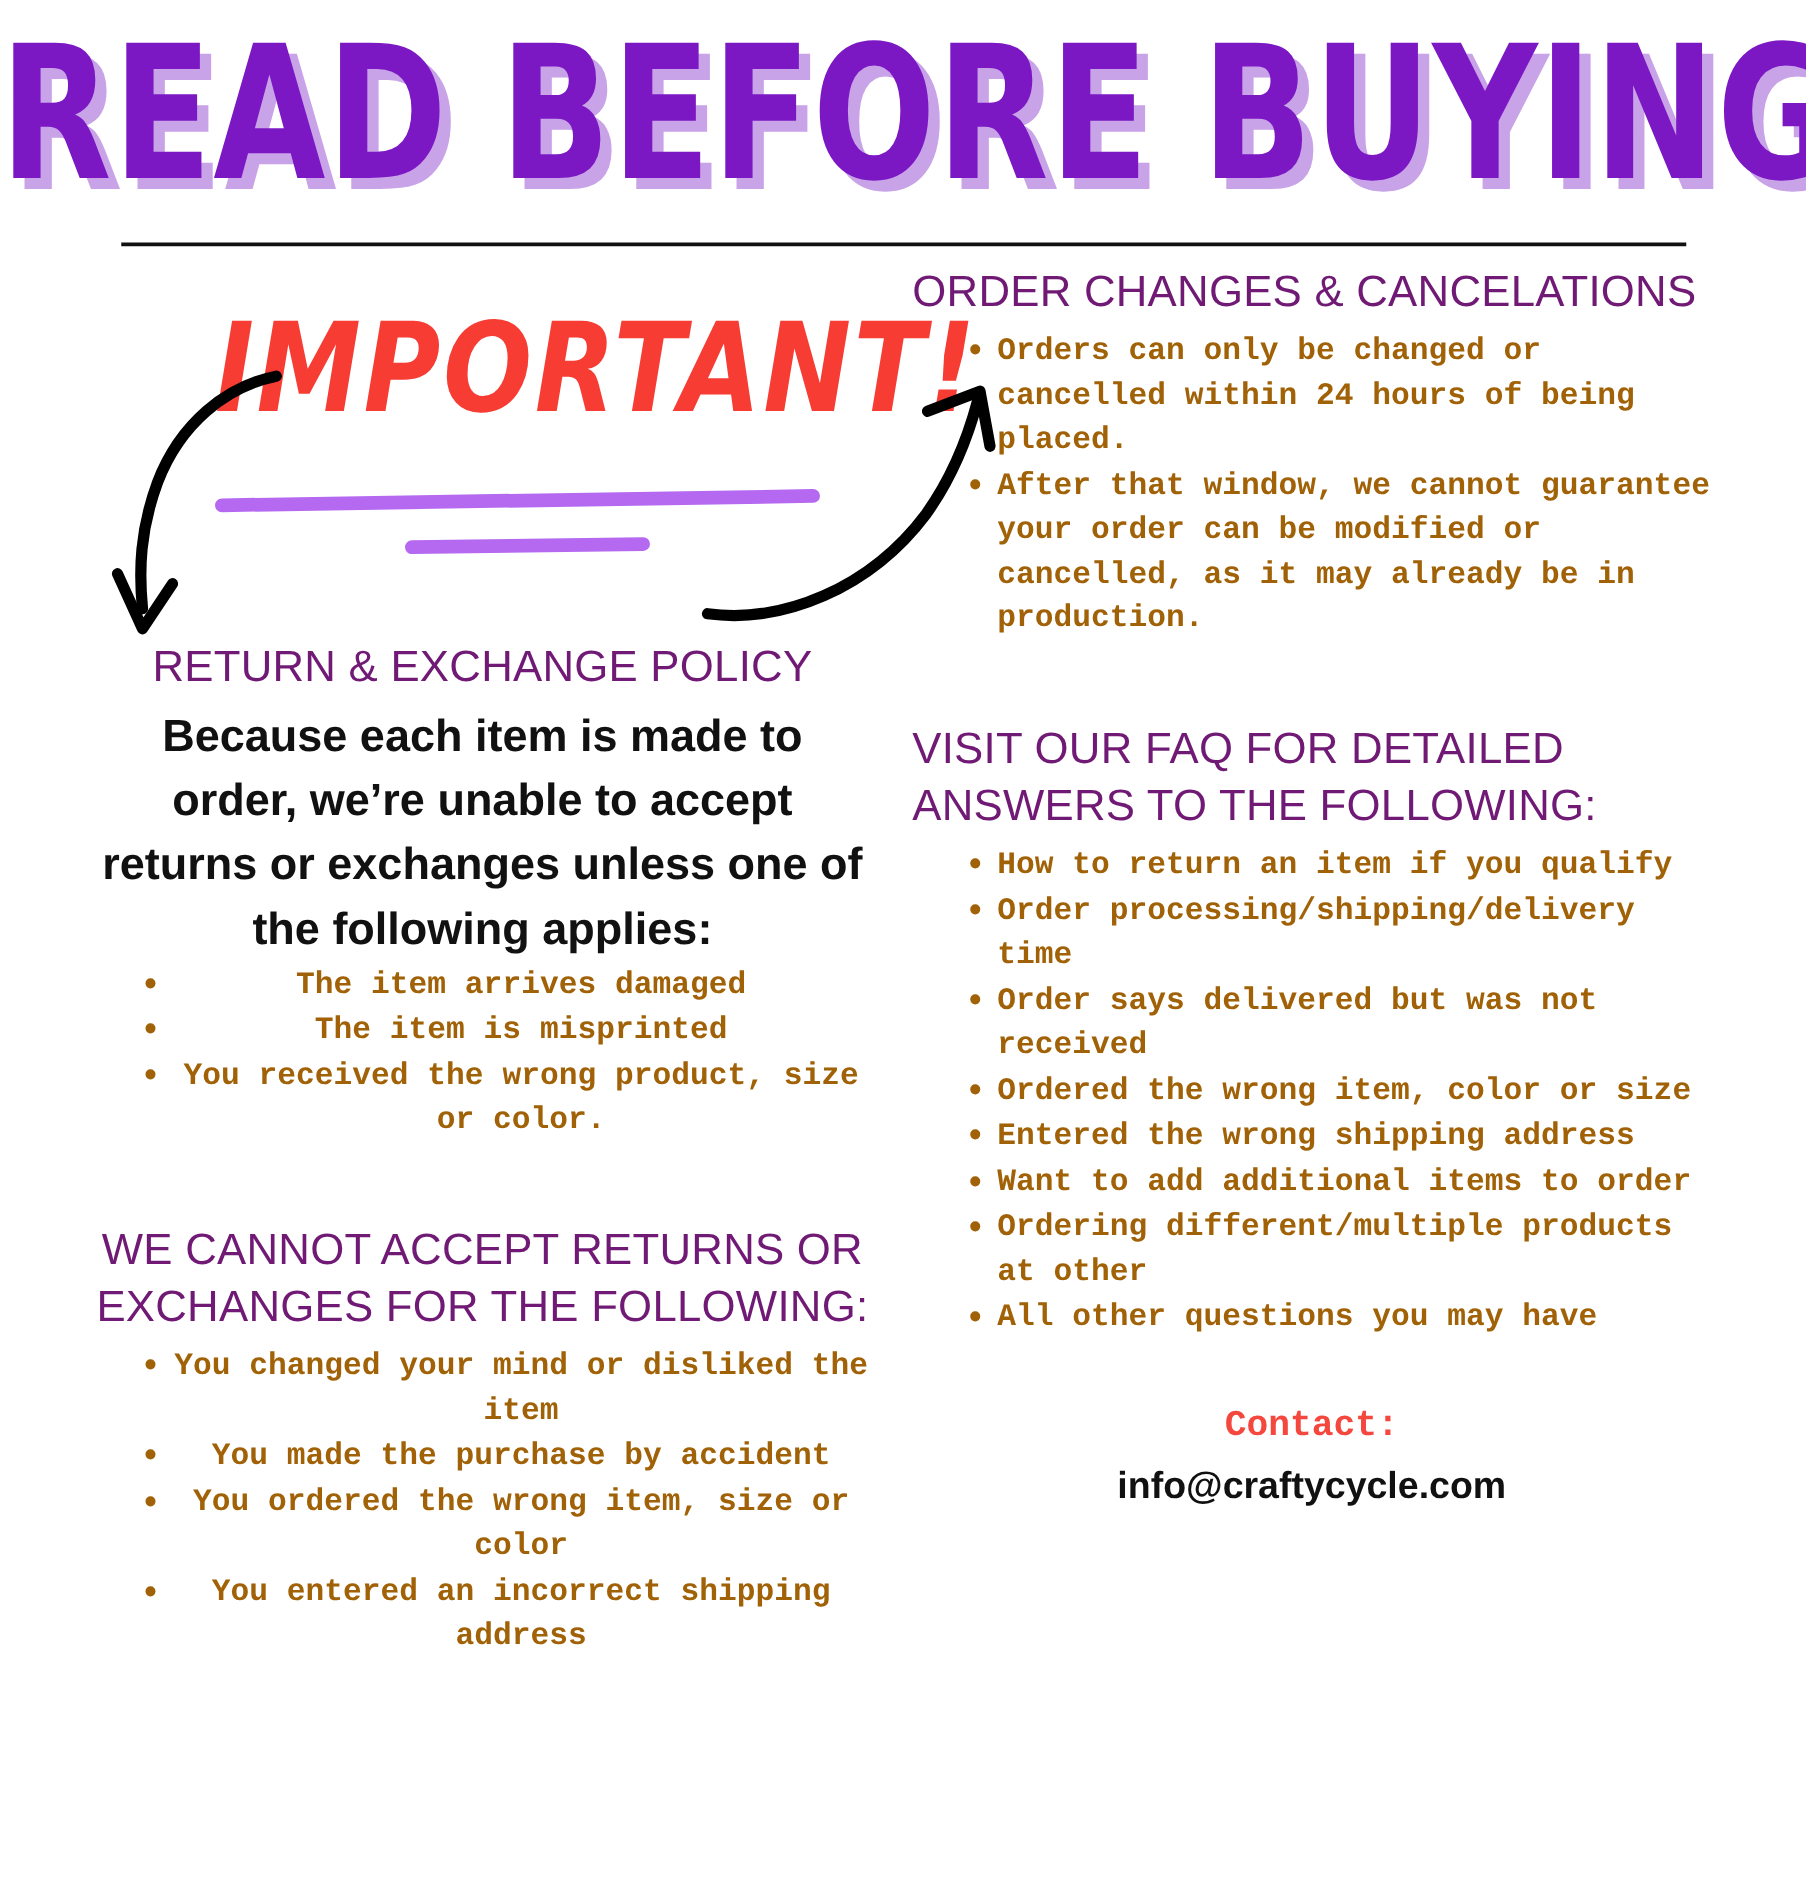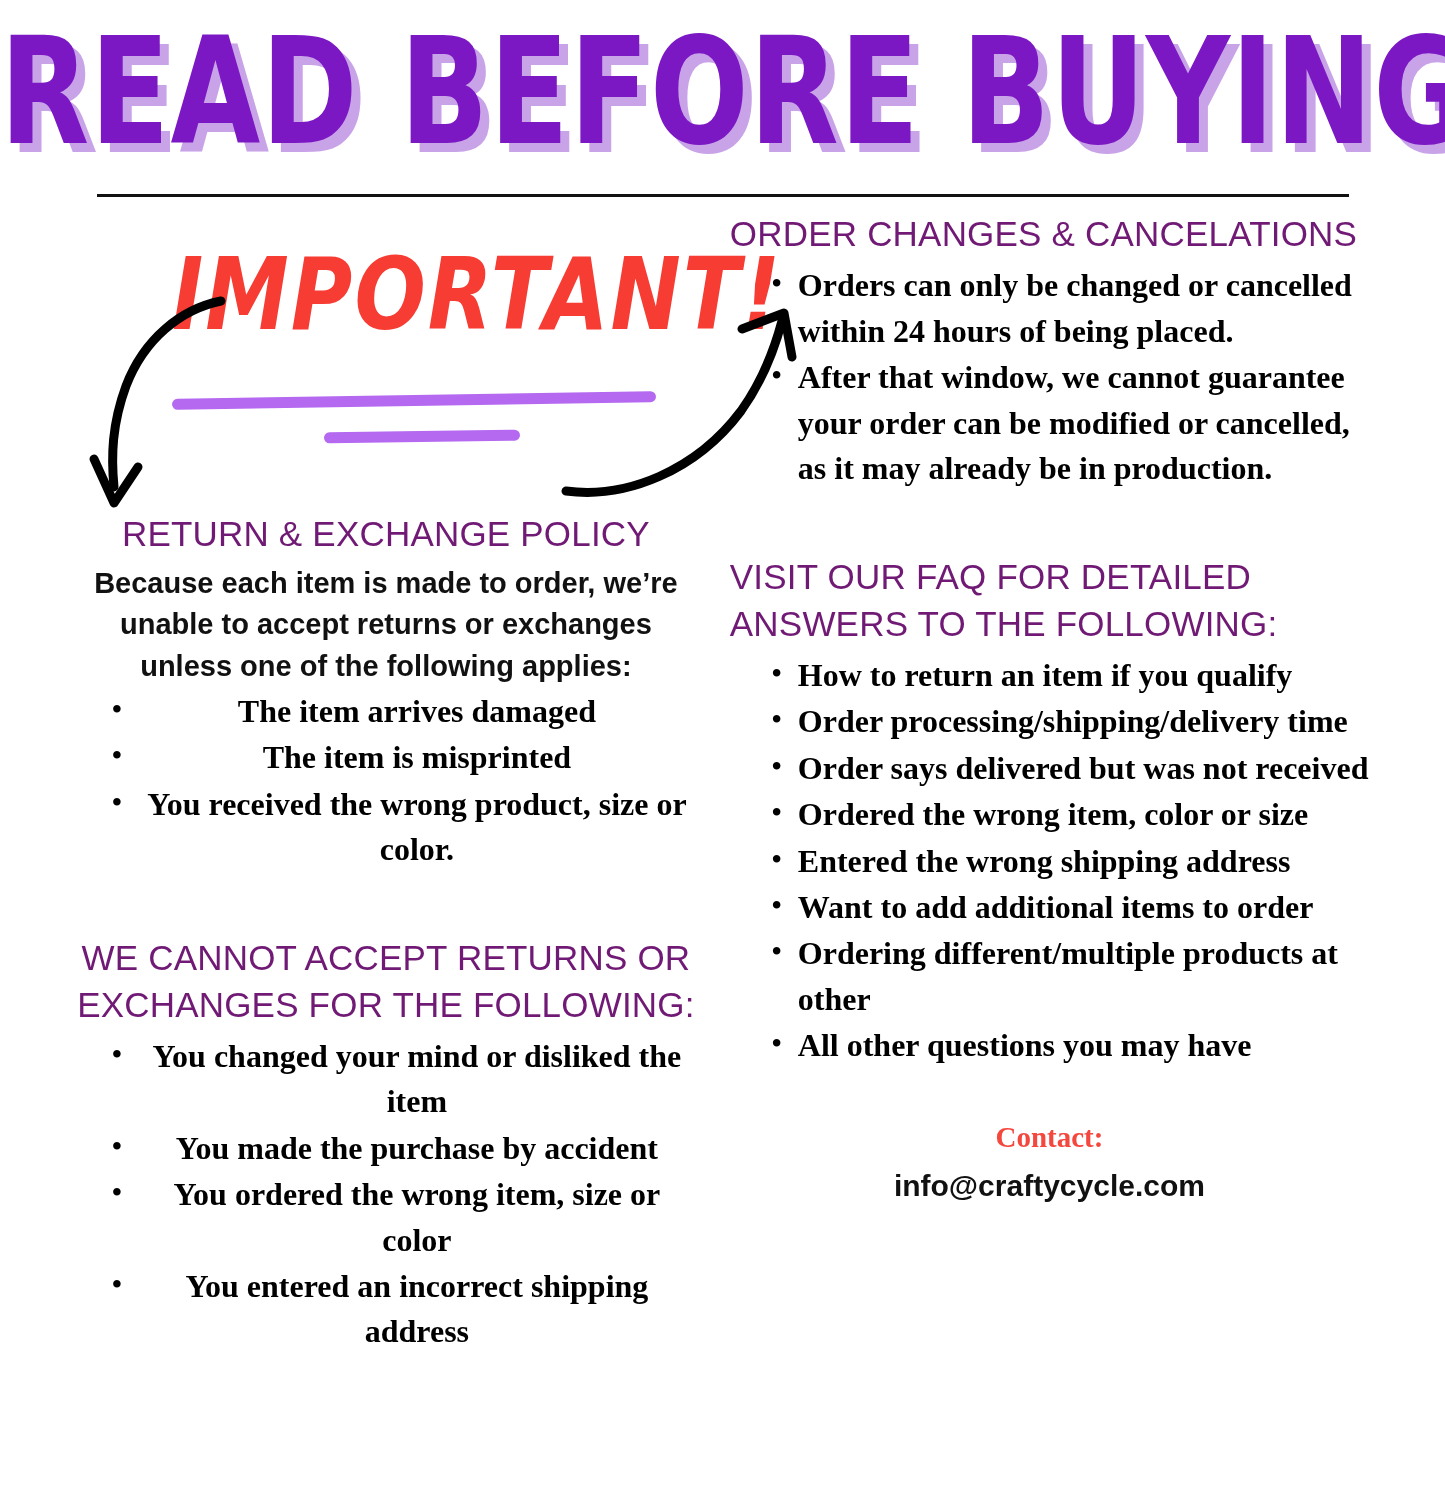--- a/index.html
+++ b/index.html
@@ -121,36 +121,36 @@
     font-weight: normal;
     font-size: 35px;
     color: #701a75;
     letter-spacing: 0.2px;
     margin: 0 0 6px 0;
     line-height: 1.32;
   }
   p.body-text {
     font-family: "Liberation Sans", sans-serif;
     font-weight: bold;
-    font-size: 29px;
+    font-size: 36px;
     line-height: 1.42;
     margin: 0;
     color: #111;
   }
   ul.bullets {
     margin: 2px 0 0 0;
     padding-left: 62px;
     list-style: none;
   }
   ul.bullets li {
-    font-family: Liberation Serif, serif;
-    font-weight: bold;
-    font-size: 32px;
+    font-family: Liberation Mono, monospace;
+    font-weight: bold;
+    font-size: 25px;
     line-height: 1.42;
-    color: #000000;
+    color: #a16207;
     position: relative;
     margin-bottom: 1px;
   }
   ul.bullets li::before {
     content: "•";
     position: absolute;
     left: -26px;
     top: 0;
     font-size: 28px;
   }
@@ -158,21 +158,21 @@
 
   
   .col-right ul.bullets { padding-left: 68px; }
 
   
   .contact {
     text-align: center;
     margin-top: 52px;
   }
   .contact-label {
-    font-family: Liberation Serif, serif;
+    font-family: Liberation Mono, monospace;
     font-weight: bold;
     font-size: 29px;
     color: #f4473d;
     margin: 0 0 6px 0;
   }
   .contact-email {
     font-family: "Liberation Sans", sans-serif;
     font-weight: bold;
     font-size: 30px;
     color: #111;

